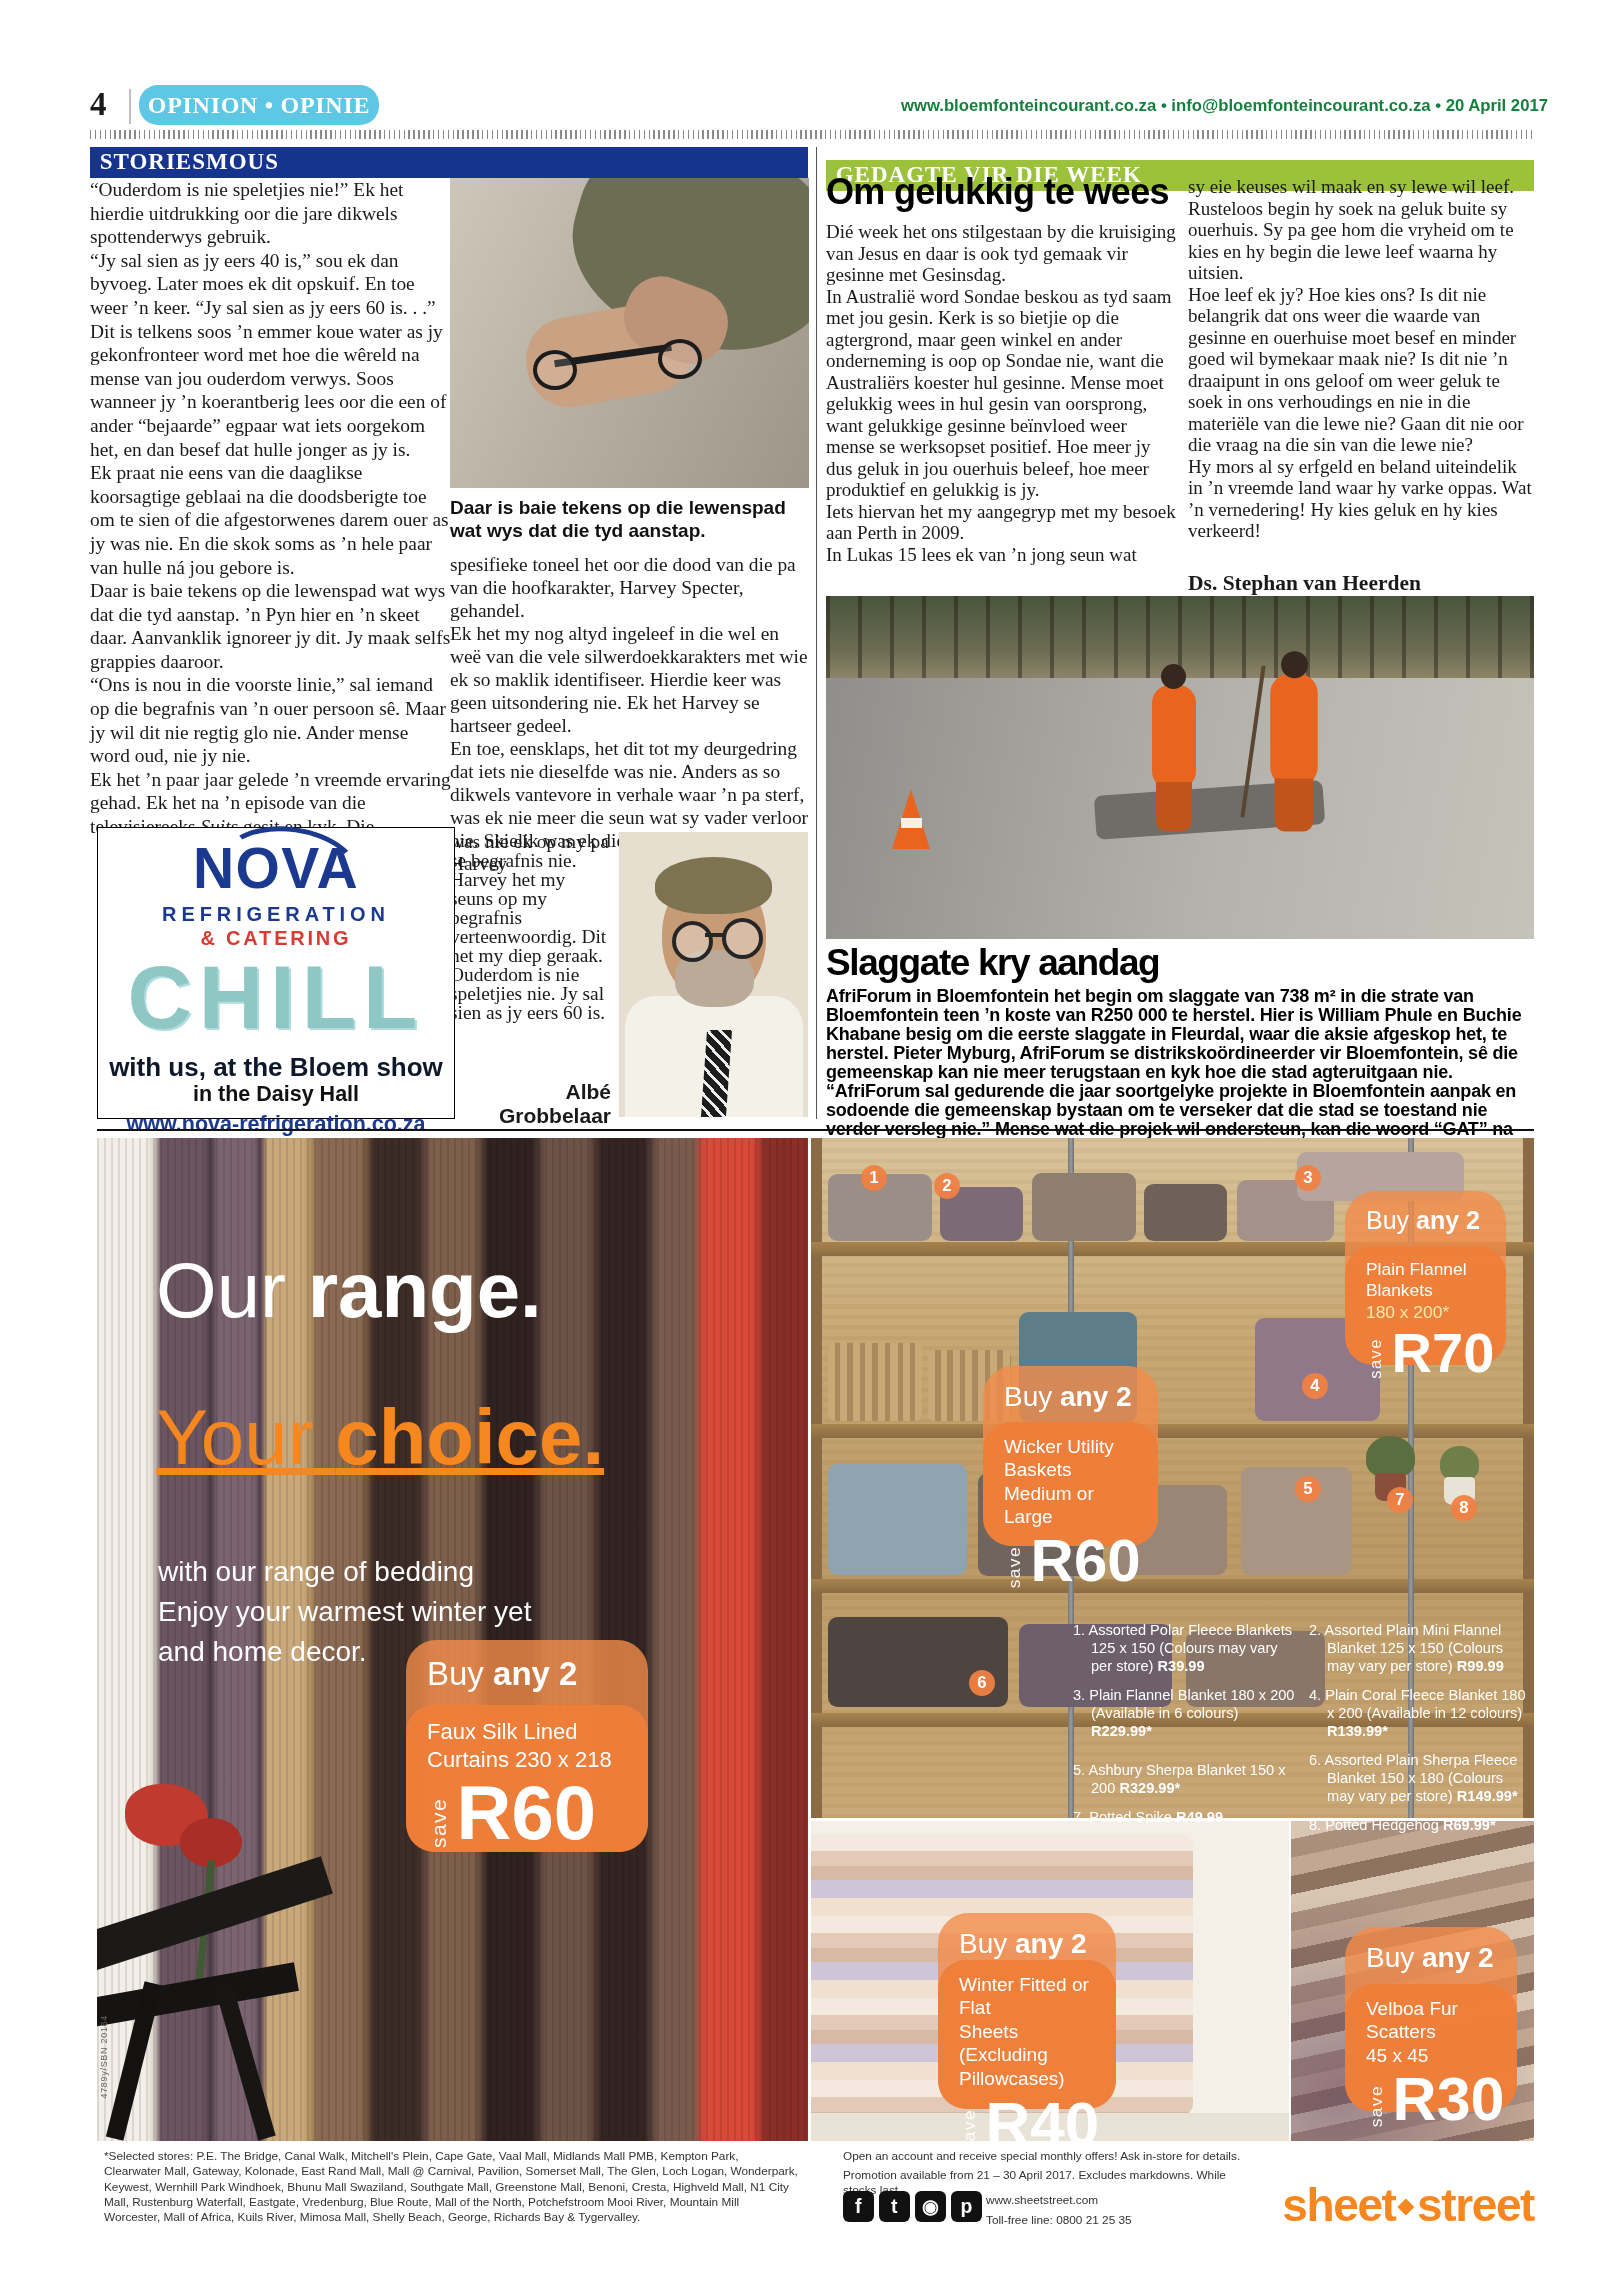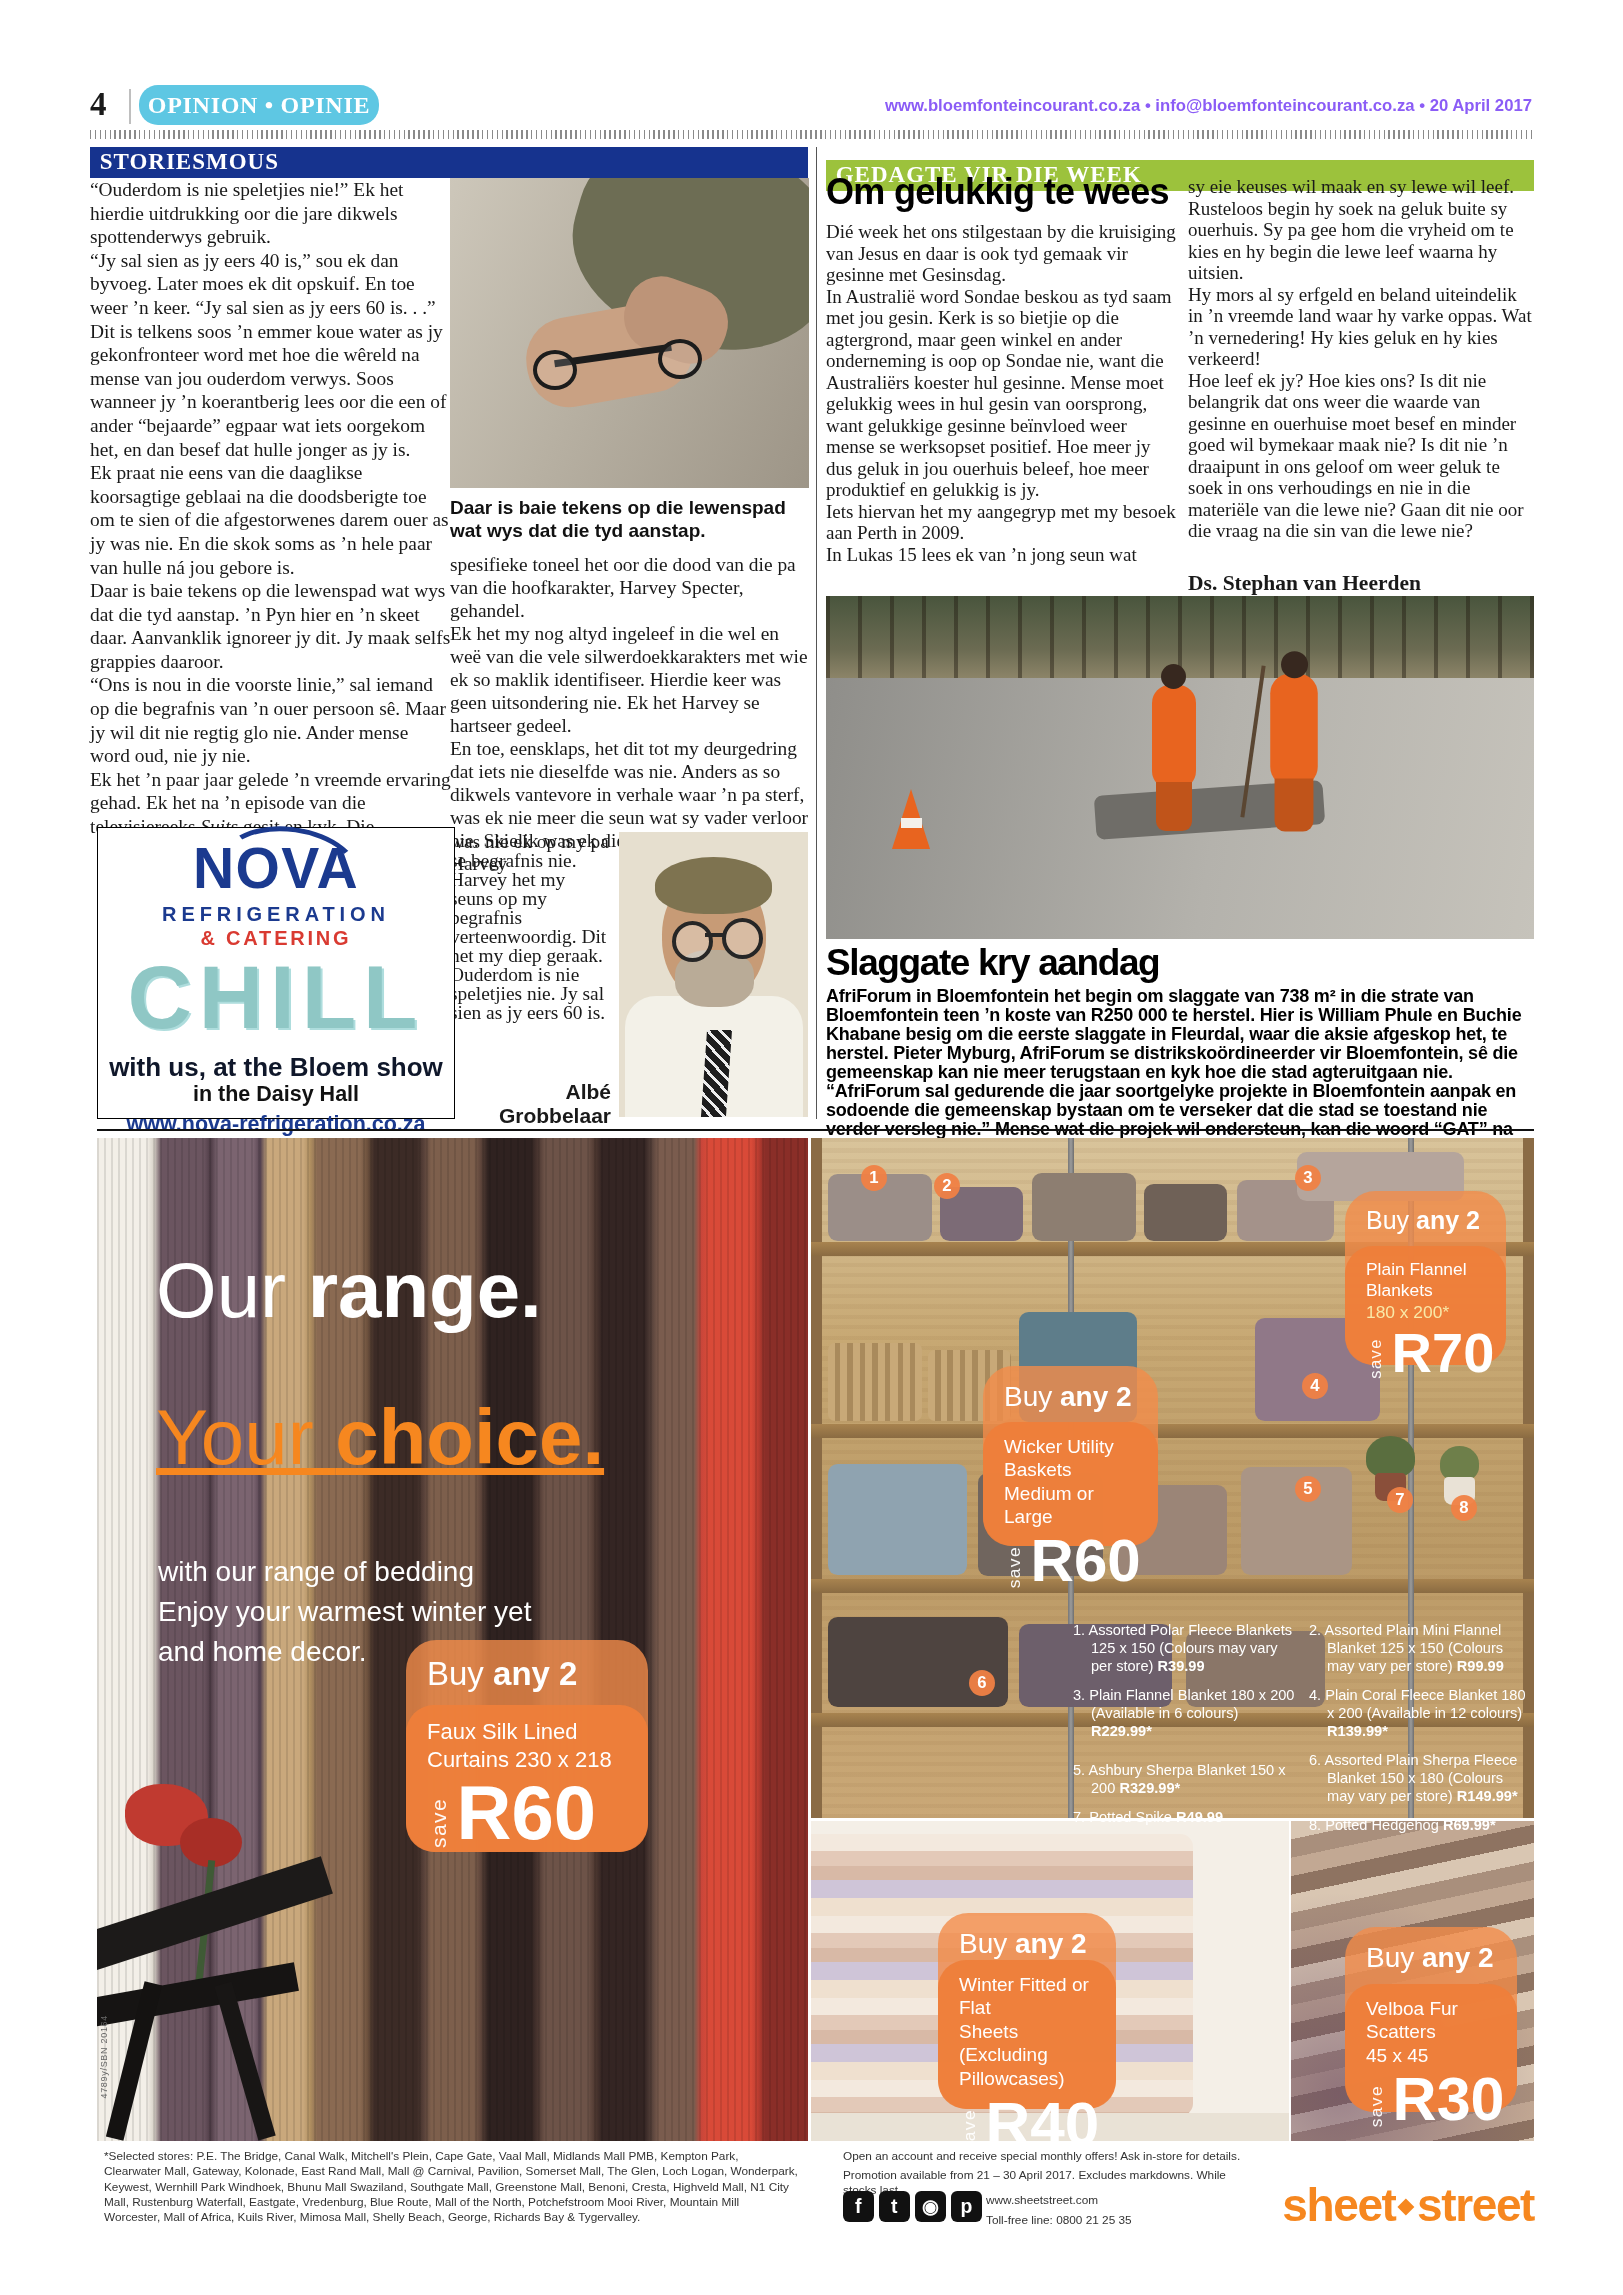--- a/index.html
+++ b/index.html
@@ -5,21 +5,21 @@
   html,body{margin:0;padding:0;background:#ffffff;}
   .page{position:relative;width:1624px;height:2295px;background:#fff;overflow:hidden;
         font-family:"Liberation Serif",serif;color:#1a1a1a;}
   .abs{position:absolute;}
 
   
   .pageno{left:90px;top:86px;font:bold 33px/36px "Liberation Serif",serif;}
   .hdr-pipe{left:129px;top:89px;width:2.1px;height:35px;background:#bfbfbf;}
   .opinion-box{left:139px;top:85px;width:240px;height:40px;background:#5ec7e3;
      color:#fff;font:bold 24px/40px "Liberation Serif",serif;text-align:center;letter-spacing:0.7px;border-radius:19px;}
-  .hdr-info{right:92px;top:96px;font:bold 16.7px/19.4px "Liberation Sans",sans-serif;color:#8b5cf6;}
+  .hdr-info{right:76px;top:96px;font:bold 16.7px/19.4px "Liberation Sans",sans-serif;color:#15803d;}
   .dotted-rule{left:90px;top:130px;width:1444px;height:9px;
      background:repeating-linear-gradient(90deg,#8a8a8a 0 1.4px,transparent 1.4px 4.9px);}
 
   
   .secbar{height:30.5px;color:#fff;font:bold 23px/30.5px "Liberation Serif",serif;
      letter-spacing:1px;padding-left:9.7px;box-sizing:border-box;}
   .bar-stories{left:90px;top:147px;width:718px;background:#16338e;}
   .bar-gedagte{left:826px;top:160px;width:708px;background:#9cc23c;}
   .vdivider{left:816px;top:147px;width:1.4px;height:972px;background:#555;}
 
@@ -274,22 +274,22 @@
 
   <div class="abs headline" style="left:826px;top:172px;">Om gelukkig te wees</div>
   <div class="abs gcol" style="left:826px;top:221px;width:351px;">
     <p>Dié week het ons stilgestaan by die kruisiging van Jesus en daar is ook tyd gemaak vir gesinne met Gesinsdag.</p>
     <p>In Australië word Sondae beskou as tyd saam met jou gesin. Kerk is so bietjie op die agtergrond, maar geen winkel en ander onderneming is oop op Sondae nie, want die Australiërs koester hul gesinne. Mense moet gelukkig wees in hul gesin van oorsprong, want gelukkige gesinne beïnvloed weer mense se werksopset positief. Hoe meer jy dus geluk in jou ouerhuis beleef, hoe meer produktief en gelukkig is jy.</p>
     <p>Iets hiervan het my aangegryp met my besoek aan Perth in 2009.</p>
     <p>In Lukas 15 lees ek van ’n jong seun wat</p>
   </div>
   <div class="abs gcol" style="left:1188px;top:176px;width:347px;">
     <p>sy eie keuses wil maak en sy lewe wil leef. Rusteloos begin hy soek na geluk buite sy ouerhuis. Sy pa gee hom die vryheid om te kies en hy begin die lewe leef waarna hy uitsien.</p>
+    <p>Hoe leef ek jy? Hoe kies ons? Is dit nie belangrik dat ons weer die waarde van gesinne en ouerhuise moet besef en minder goed wil bymekaar maak nie? Is dit nie ’n draaipunt in ons geloof om weer geluk te soek in ons verhoudings en nie in die materiële van die lewe nie? Gaan dit nie oor die vraag na die sin van die lewe nie?</p>
     <p>Hy mors al sy erfgeld en beland uiteindelik in ’n vreemde land waar hy varke oppas. Wat ’n vernedering! Hy kies geluk en hy kies verkeerd!</p>
-    <p>Hoe leef ek jy? Hoe kies ons? Is dit nie belangrik dat ons weer die waarde van gesinne en ouerhuise moet besef en minder goed wil bymekaar maak nie? Is dit nie ’n draaipunt in ons geloof om weer geluk te soek in ons verhoudings en nie in die materiële van die lewe nie? Gaan dit nie oor die vraag na die sin van die lewe nie?</p>
   </div>
   <div class="abs byline-serif" style="left:1188px;top:571px;">Ds. Stephan van Heerden</div>
 
   <div class="abs photo road-photo">
     <div class="treeline"></div>
     <div class="trunks"></div>
     <div class="roadbed"></div>
     <div class="tar-patch"></div>
     <div class="worker" style="left:46%;top:26%;">
       <div class="w-body"></div>

